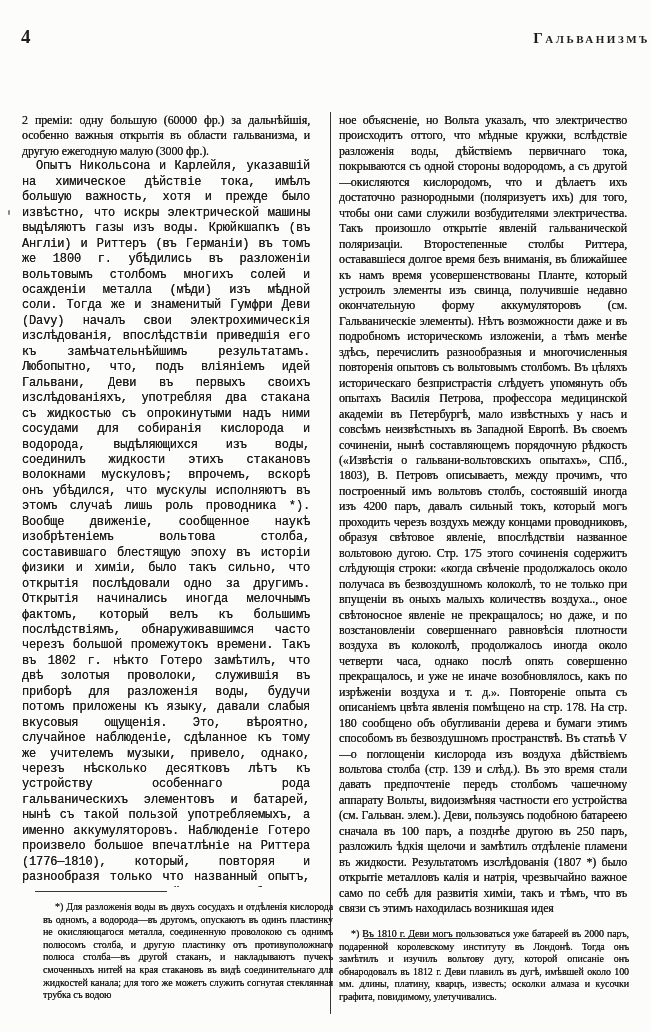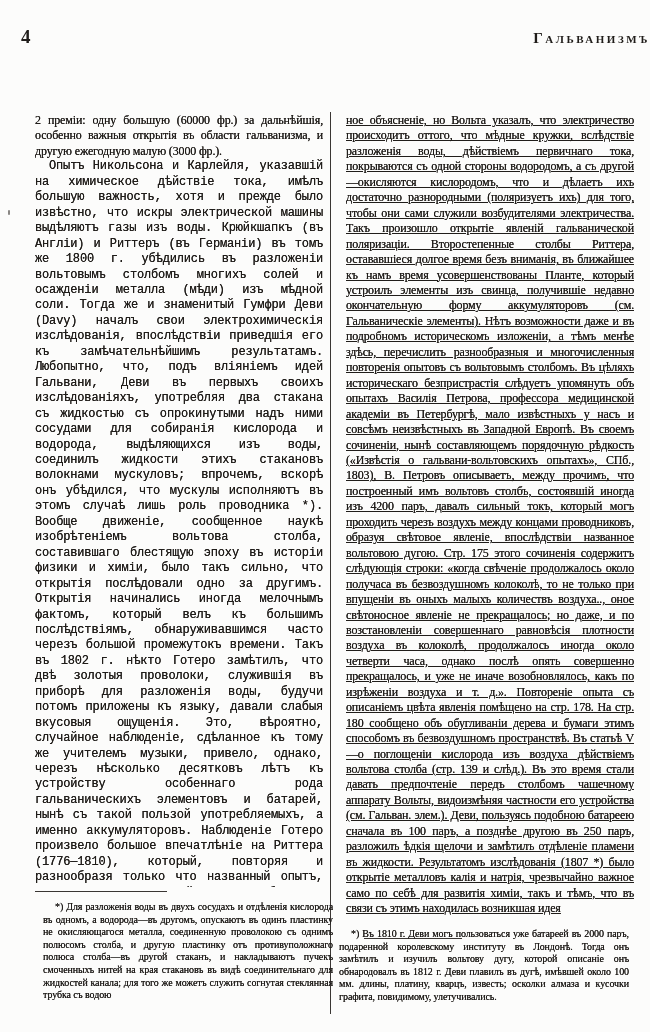--- a/index.html
+++ b/index.html
@@ -42,22 +42,22 @@
   .col{
     position:absolute;top:113px;
     width:288px;
     font-size:12px;
     line-height:15.45px;
     letter-spacing:-0.15px;
     text-align:justify;
     text-shadow:0 0 0.4px currentColor;
     overflow:hidden;
   }
-  .col-left{left:35px;height:774px;}
-  .col-right{left:346px;height:810px;text-decoration:underline;}
+  .col-left{left:22px;height:774px;}
+  .col-right{left:339px;height:810px;}
   .para{margin:0;}
   .para.indent{text-indent:14px;font-family:Liberation Mono, monospace;}
   .it{font-style:italic;}
   
   .fn-rule{
     position:absolute;height:1px;background:var(--rule);
   }
   .fn-rule-left{left:35px;top:891px;width:132px;}
   .fn-rule-right{left:364px;top:938px;width:98px;}
   .footnote{

